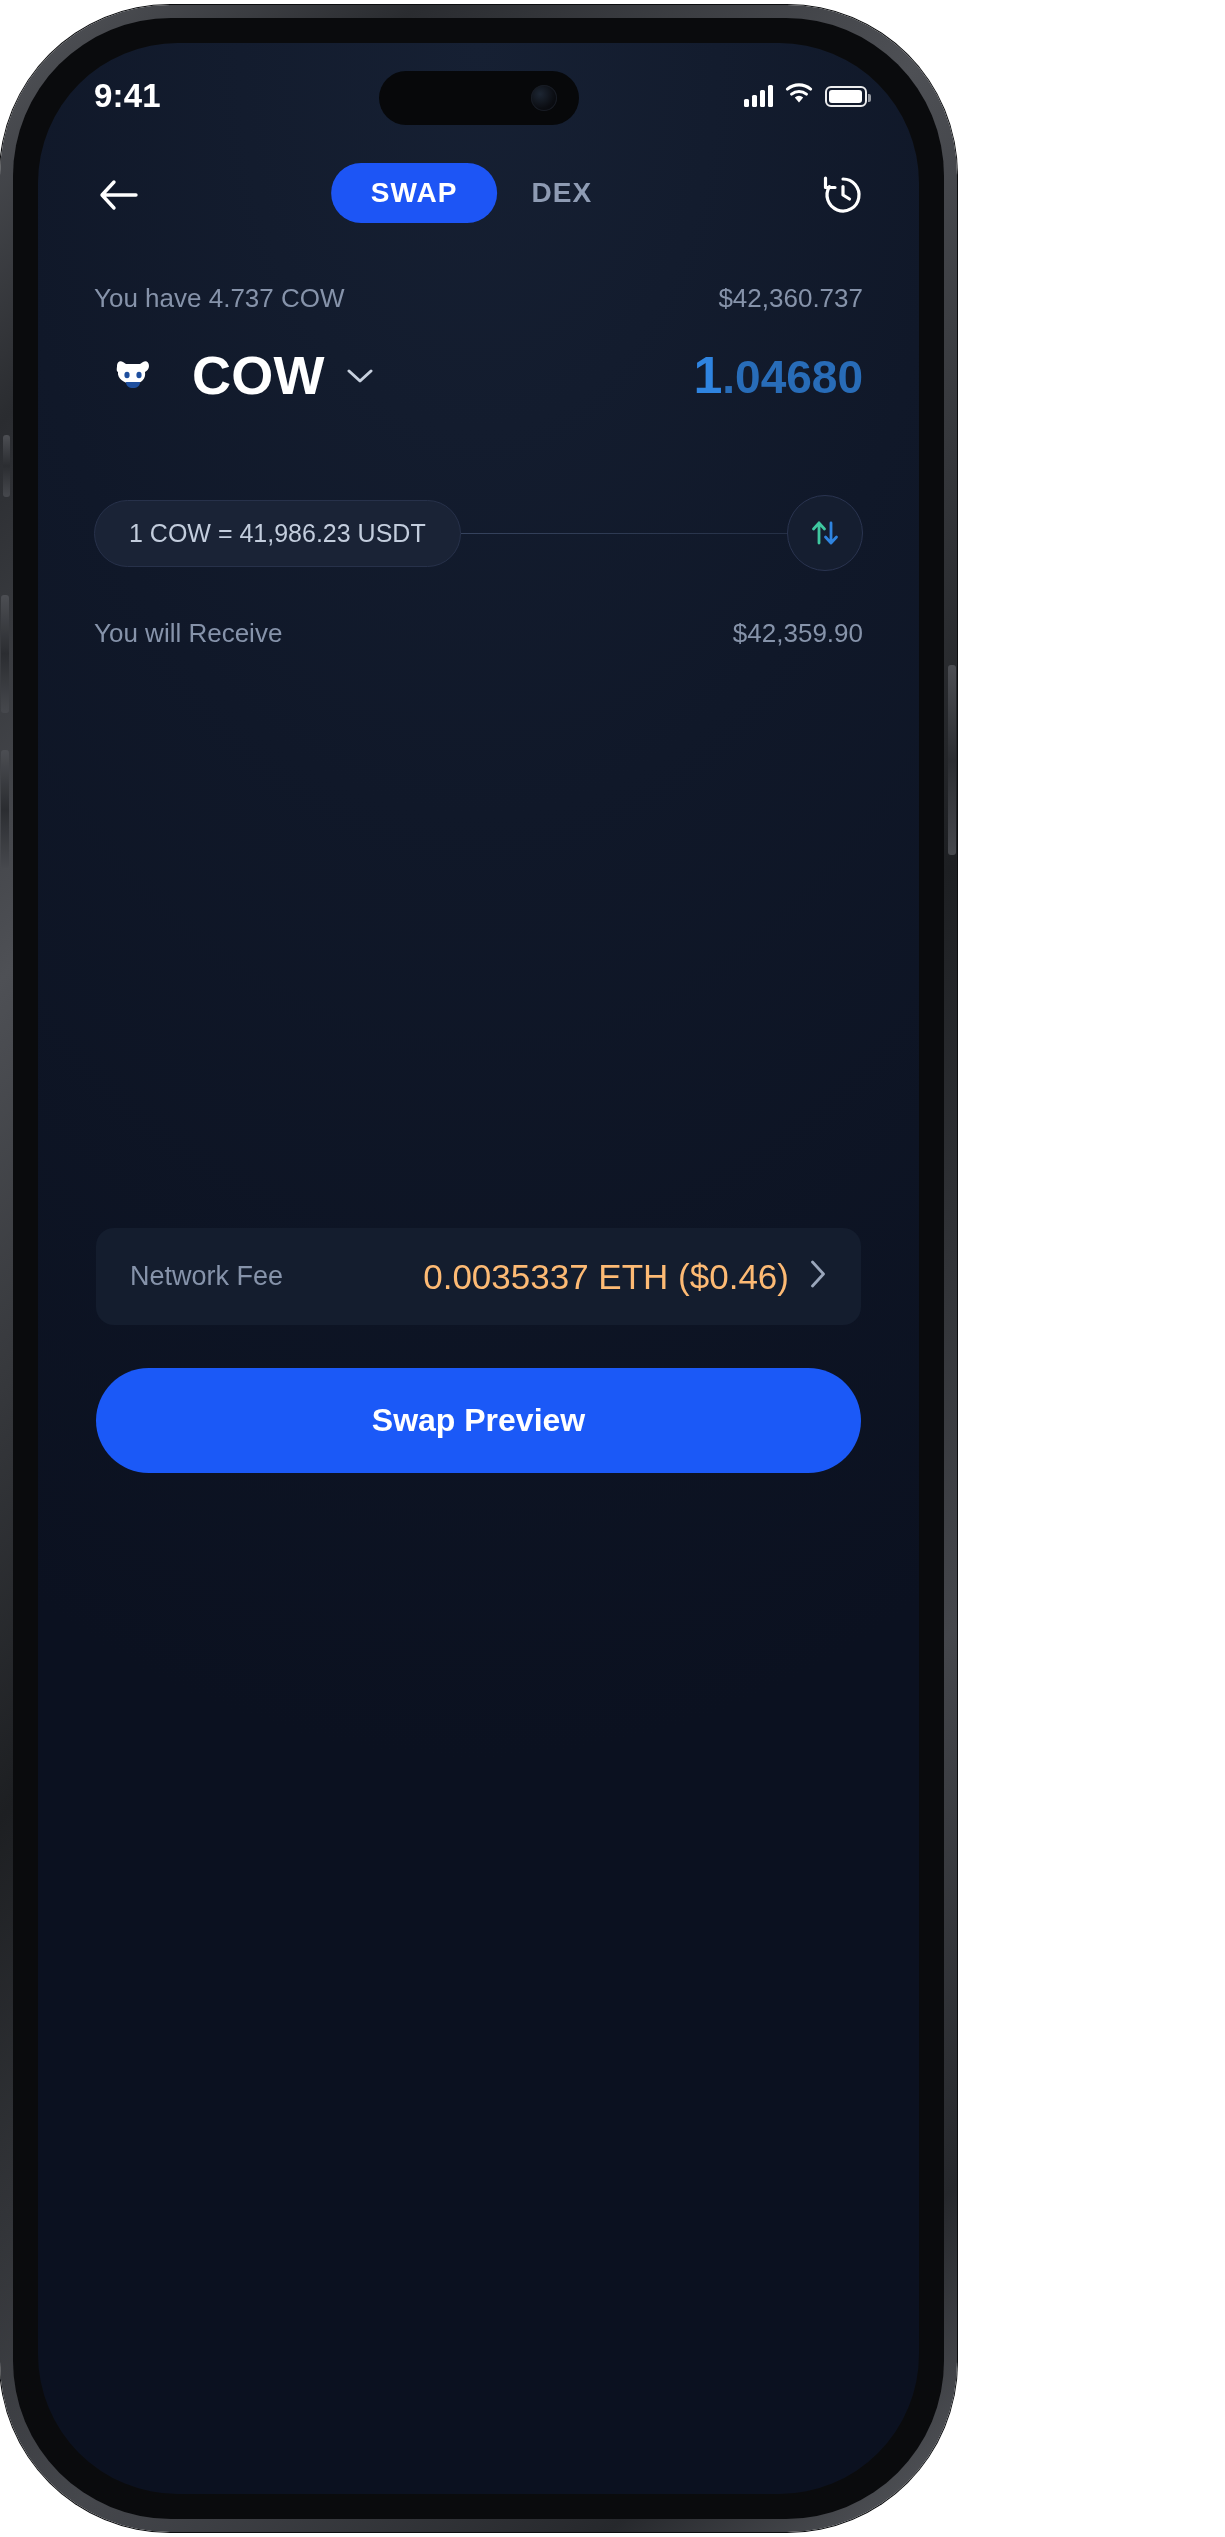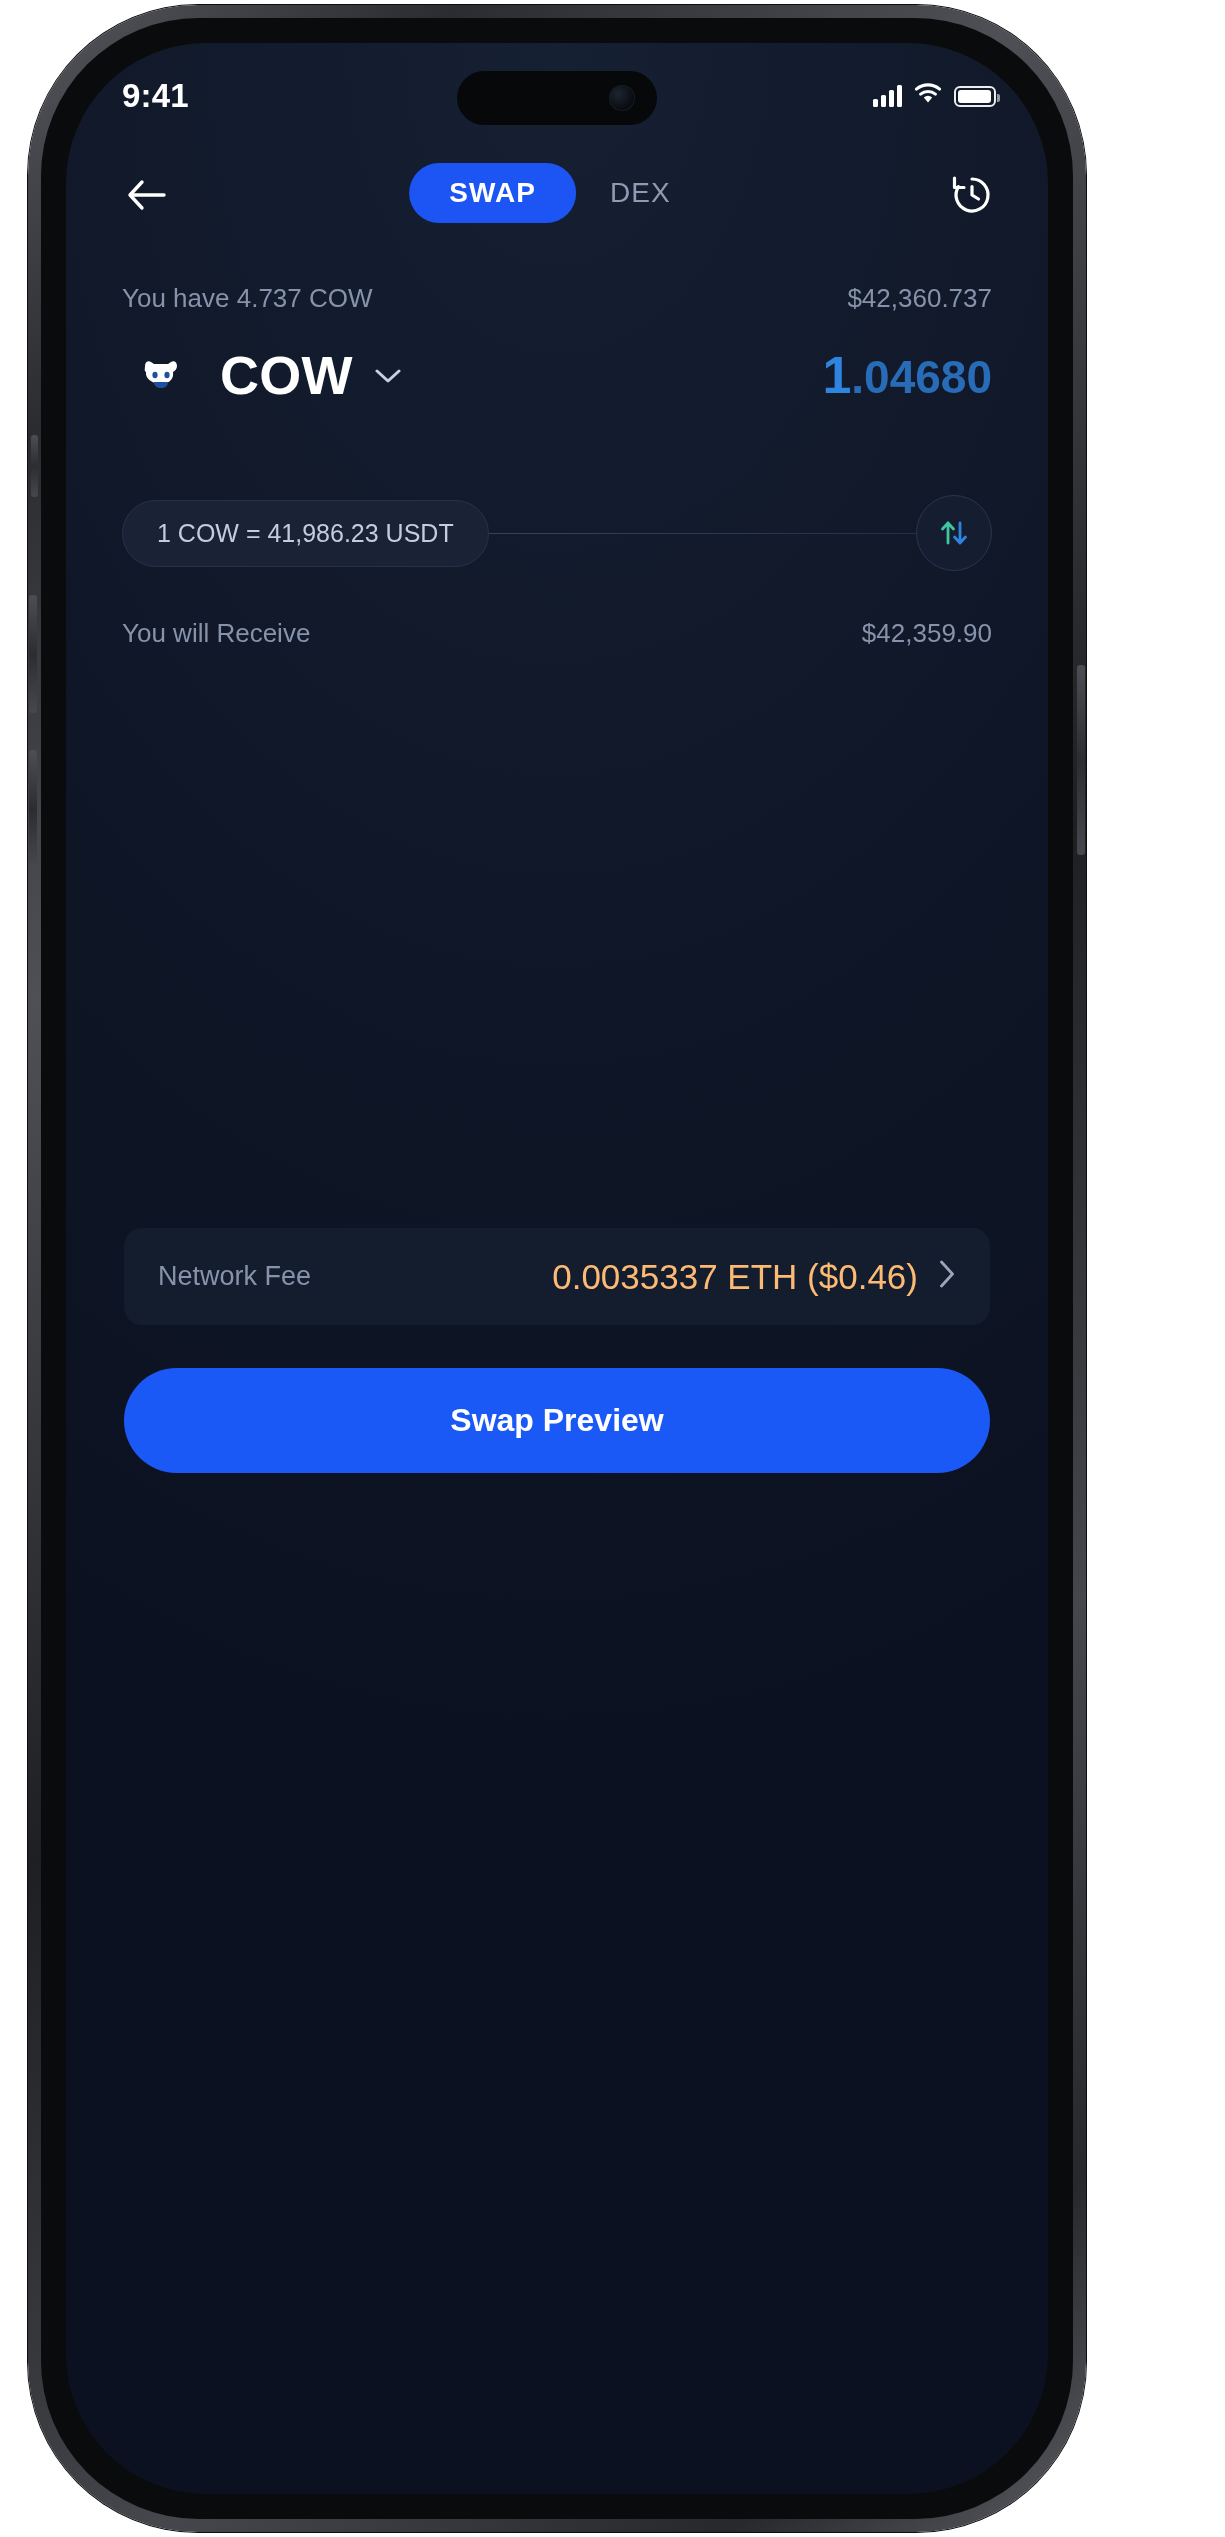--- a/index.html
+++ b/index.html
@@ -10,23 +10,23 @@
   body {
     width: 1225px;
     height: 2537px;
     font-family: "Liberation Sans", sans-serif;
     overflow: hidden;
   }
 
   
   #phone-frame {
     position: absolute;
-    left: 28px;
+    left: 0;
     top: 5px;
-    width: 1058px;
+    width: 957px;
     height: 2527px;
     border-radius: 170px;
     background: linear-gradient(135deg, #55575c 0%, #2a2c30 12%, #4e5055 28%, #1d1f22 52%, #45474c 74%, #26282c 90%, #5a5c61 100%);
     box-shadow: 0 0 0 1px #0c0d0f;
   }
   #phone-inner-ring {
     position: absolute;
     left: 13px;
     top: 13px;
     right: 13px;
@@ -174,21 +174,21 @@
     font-size: 28px;
     font-weight: bold;
     letter-spacing: 1.1px;
     padding: 16px 40px;
     border-radius: 34px;
     line-height: 1;
   }
   #tab-dex {
     color: #8e9bb3;
     font-size: 28px;
-    font-weight: normal;
+    font-weight: bold;
     letter-spacing: 1.1px;
     padding: 16px 34px;
     line-height: 1;
   }
 
   
   #from-section {
     position: absolute;
     left: 56px;
     right: 56px;

